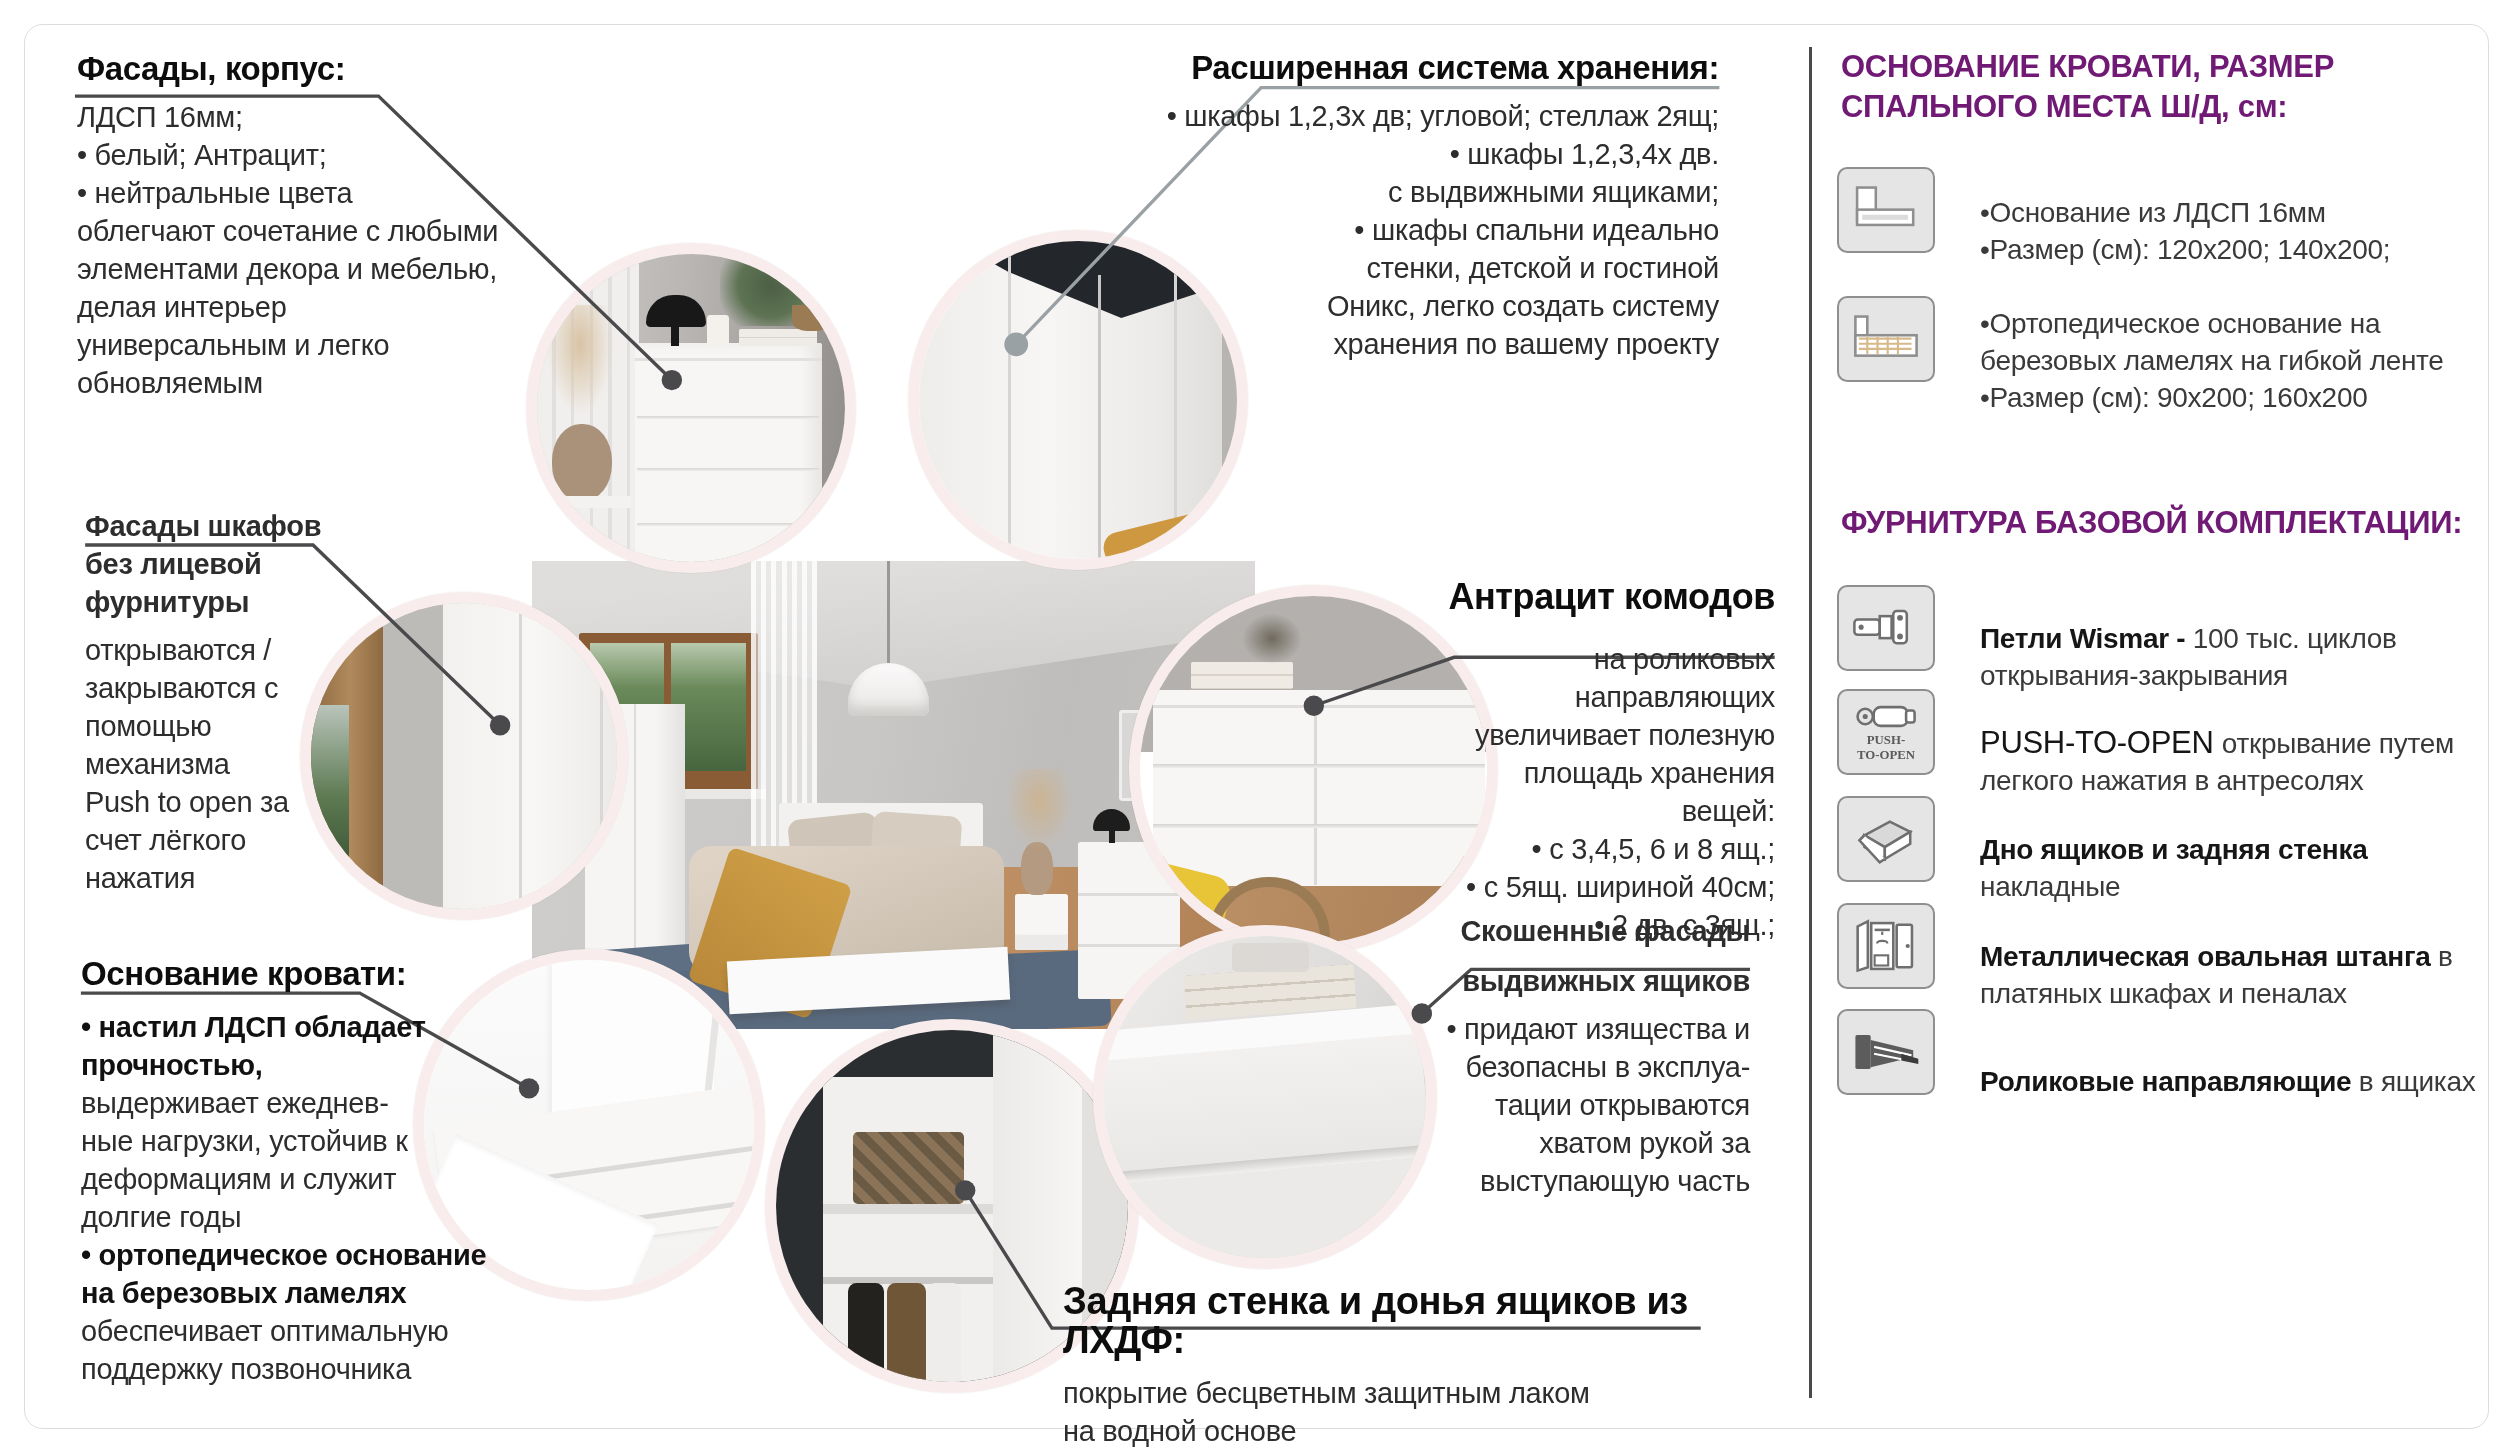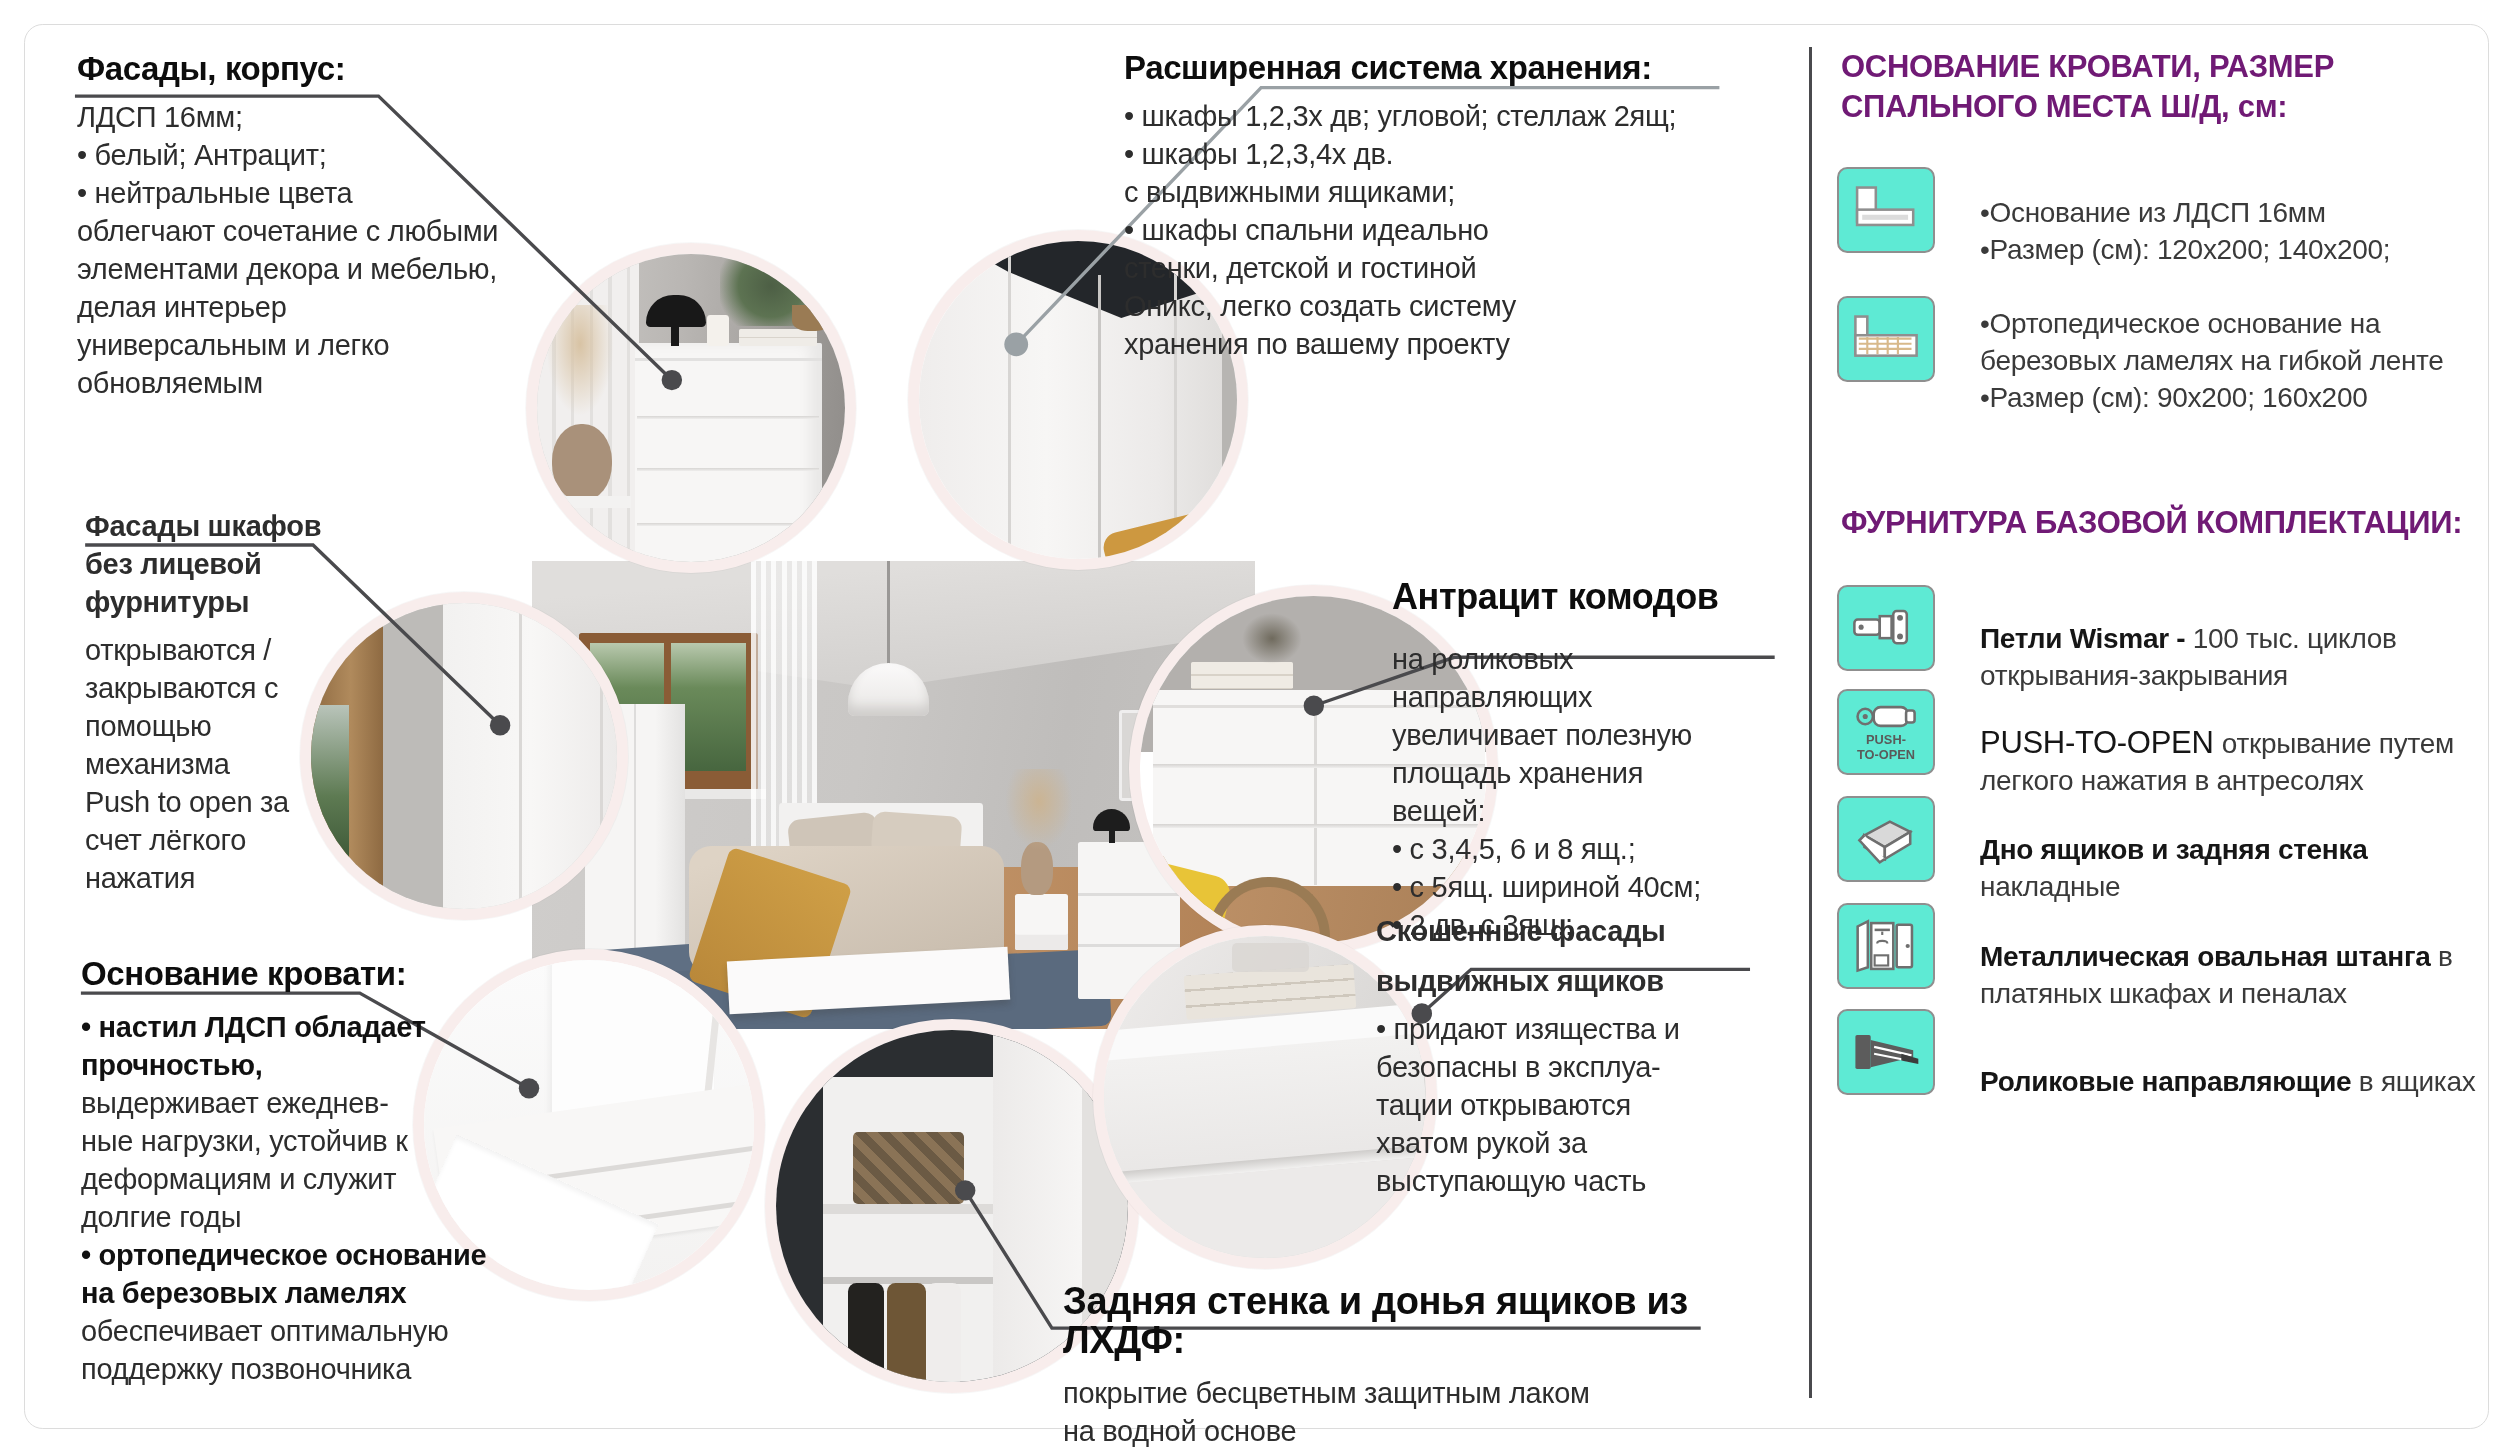--- a/index.html
+++ b/index.html
@@ -8,34 +8,34 @@
   .abs{position:absolute;}
   
   .frame{position:absolute;left:24px;top:24px;width:2463px;height:1403px;
          border:1.7px solid #dcdcdc;border-radius:18.7px;}
   .divider{position:absolute;left:1809px;top:47px;width:2.6px;height:1351px;background:#4a4a4d;}
   
   .blk{position:absolute;z-index:6;}
   .blk .h{font-weight:bold;font-size:33px;line-height:39px;color:#0d0d0d;letter-spacing:-0.4px;}
   .blk .ln{display:block;font-size:29px;line-height:38px;color:#2d2d2d;letter-spacing:-0.3px;}
   .blk .ln.b{font-weight:bold;color:#111;}
-  .blk.right{text-align:left;}
+  .blk.right{text-align:right;}
   .body-gap{margin-top:10.2px;}
   
   #leads{position:absolute;left:0;top:0;z-index:5;}
   
   .circ{position:absolute;border-radius:50%;border:11px solid #f8edec;overflow:hidden;
         box-sizing:border-box;z-index:3;background:#fff;box-shadow:0 0 0 0.9px rgba(0,0,0,.03);}
   
   #photo{position:absolute;left:532px;top:561px;width:723px;height:468px;overflow:hidden;
          background:linear-gradient(100deg,#d0cecc 0%,#c9c7c5 45%,#bfbdbb 70%,#c6c4c2 100%);z-index:1;}
   
   .ptitle{position:absolute;font-weight:bold;font-size:31px;line-height:40px;color:#701a75;letter-spacing:-0.3px;}
   .ibox{position:absolute;left:1837px;width:94px;height:82px;border:2.6px solid #8f8f8f;border-radius:10.2px;
-        background:#5eead4;display:flex;flex-direction:column;align-items:center;justify-content:center;z-index:4;}
+        background:#e5e5e5;display:flex;flex-direction:column;align-items:center;justify-content:center;z-index:4;font-family:Liberation Serif, serif;}
   .itext{position:absolute;left:1980px;width:522px;font-size:28px;line-height:37px;color:#3a3a3a;letter-spacing:-0.3px;margin-top:31px;}
   .itext .ln{display:block;}
   .itext .strong{font-weight:bold;color:#161616;}
   .itext.vcenter{height:82px;display:flex;flex-direction:column;justify-content:center;}
   .badge{font-size:12.8px;font-weight:bold;color:#5a5a5a;line-height:14.5px;text-align:center;margin-top:2.6px;}
 </style>
 </head>
 <body>
 
 <div class="frame"></div>

